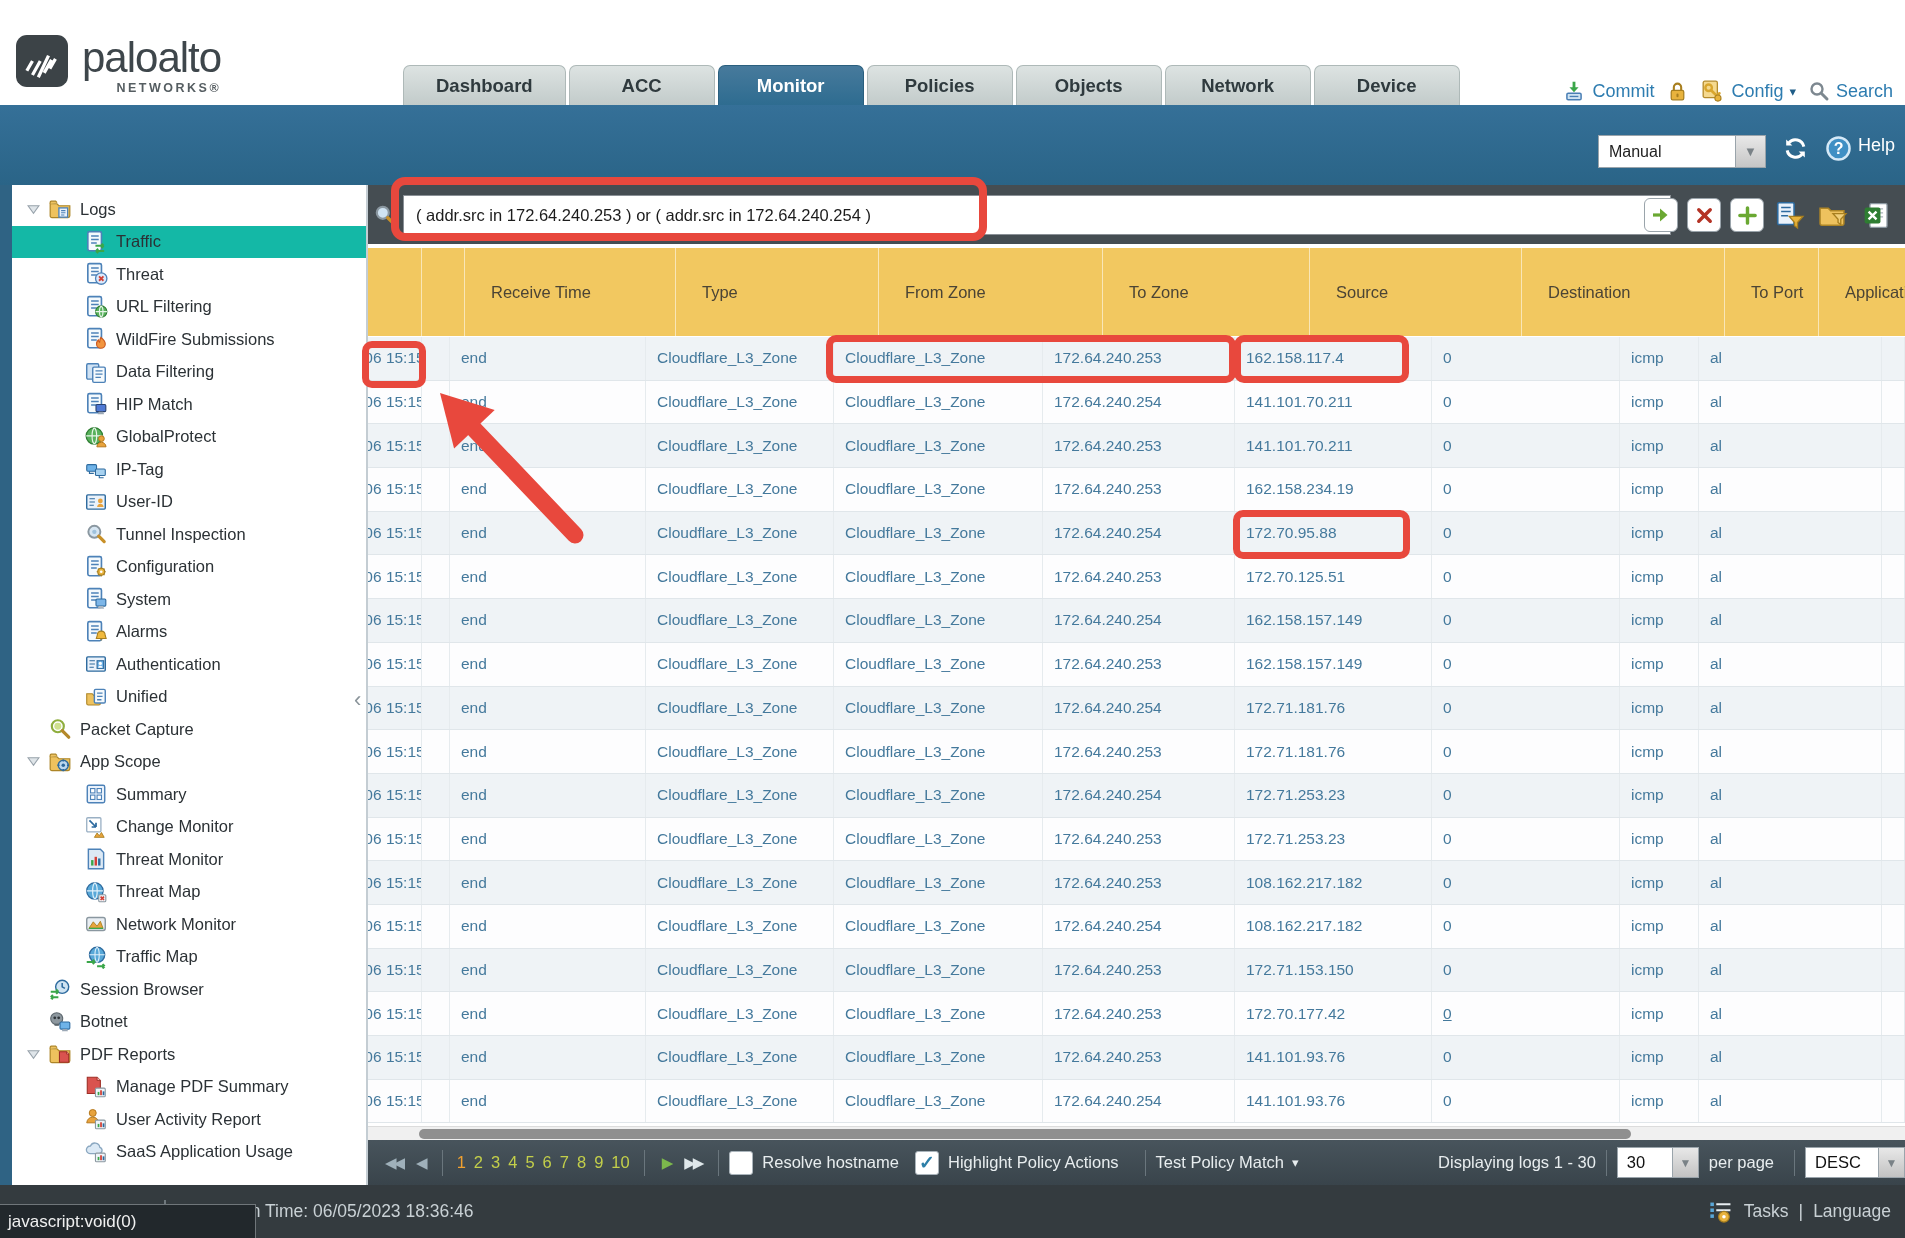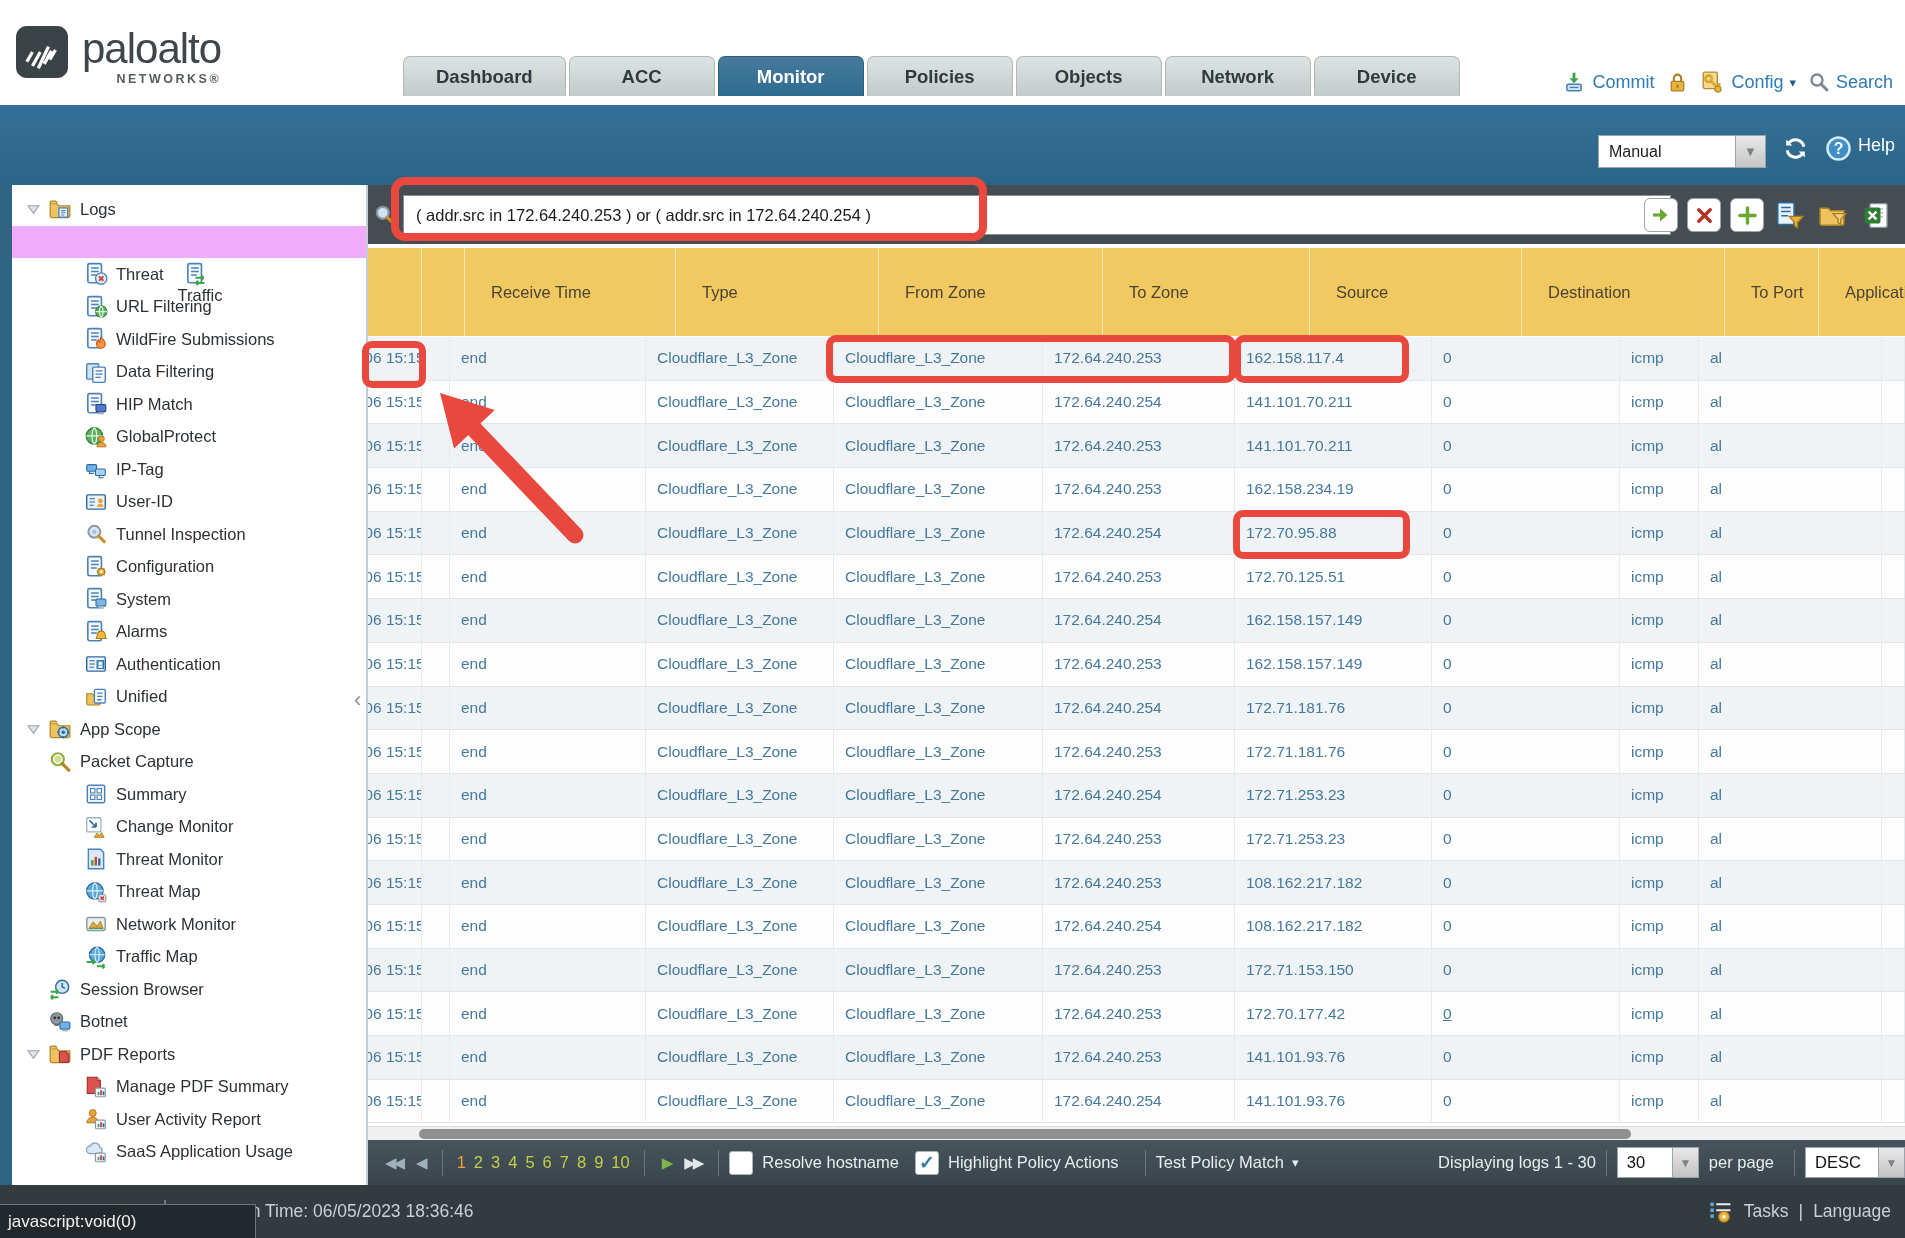--- a/index.html
+++ b/index.html
@@ -1,21 +1,21 @@
 <!DOCTYPE html>
 <html style="--accent-red: #e8483d; --header-band: #2e6c90; --table-header: #f2c860; --link-blue: #2d7cb0; --cell-text: #44799c; --page-current: #f0a030; --page-other: #c3cf4a;"><head>
 <meta charset="utf-8">
 <style>
   * { margin:0; padding:0; box-sizing:border-box; }
   html,body { background:#e9e9e9; }
   .app { position:relative; width:1905px; height:1238px; background:#fff; overflow:hidden;
          font-family:"Liberation Sans", sans-serif; }
 
   
-  .topbar { position:absolute; left:0; top:4px; width:100%; height:92px; background:#fff; }
+  .topbar { position:absolute; left:0; top:13px; width:100%; height:92px; background:#fff; }
   .logo { position:absolute; left:16px; top:22px; display:flex; align-items:flex-start; gap:14px; }
   .logo-text { display:flex; flex-direction:column; }
   .brand { font-size:42px; font-weight:500; color:#3e464b; letter-spacing:-1px; line-height:46px; }
   .brand-sub { text-align:right; font-size:12.5px; font-weight:bold; letter-spacing:2.5px; color:#565e62; }
   .tabs { position:absolute; left:403px; bottom:0; display:flex; gap:3px; }
   .tab { height:40px; min-width:146px; padding:0 32px; display:flex; align-items:center; justify-content:center;
          font-size:18.5px; font-weight:bold; color:#2f3a3e; background:linear-gradient(#dde3e2,#c2cbca);
          border:1px solid #aeb9b8; border-bottom:none; border-radius:7px 7px 0 0; cursor:pointer; }
   .tab.active { background:linear-gradient(#477a9c,#2e6c90); border-color:#2a5f7e; color:#fff; }
   .top-actions { position:absolute; right:12px; top:66px; display:flex; align-items:center; gap:12px;
@@ -34,21 +34,21 @@
                 color:#7a8287; font-size:13px; cursor:pointer; }
   .refresh-ico { margin-left:16px; cursor:pointer; }
   .help-ico { margin-left:16px; cursor:pointer; }
   .help-text { margin-left:6px; color:#fff; font-size:18px; cursor:pointer; }
 
   
   .left-strip { position:absolute; left:0; top:185px; width:12px; height:1000px; background:#2f6384; }
   .sidebar { position:absolute; left:12px; top:185px; width:356px; height:1000px; background:#fff;
              border-right:2px solid #c4cdd3; overflow:hidden; padding-top:8px; }
   .trow { display:flex; align-items:center; height:32.5px; padding-left:14px; cursor:pointer; white-space:nowrap; }
-  .trow.selected { background:#f0abfc;flex-direction:column; }
+  .trow.selected { background:#14b8a6; }
   .twisty { width:22px; display:flex; align-items:center; }
   .ind { width:36px; flex:0 0 36px; }
   .icon { display:inline-flex; align-items:center; justify-content:center; }
   .tlabel { margin-left:8px; font-size:16.5px; color:#2b3135; }
   .collapse-handle { position:absolute; left:354px; top:680px; width:14px; height:40px; color:#8a949a;
                      font-size:22px; display:flex; align-items:center; cursor:pointer; z-index:5; }
 
   
   .main { position:absolute; left:368px; top:185px; width:1537px; height:1000px; background:#fff; }
   .filterbar { position:absolute; left:0; top:0; width:100%; height:60px; background:#454d52;
@@ -429,46 +429,46 @@
           <span class="icon ">
             <svg viewBox="0 0 22 22" width="24" height="24">
               <path d="M2.5 8h5L9 9.5h6V17c0 .8-.6 1.4-1.4 1.4H3.9c-.8 0-1.4-.6-1.4-1.4z" fill="#eec25e" stroke="#ad8526" stroke-width="1"></path>
               <rect x="9.5" y="4" width="10" height="12.5" rx="1.2" fill="#f5fafd" stroke="#4d82b8" stroke-width="1.3"></rect>
               <path d="M12 7.5h5M12 10.5h5M12 13.5h4" stroke="#4d82b8" stroke-width="1.2"></path>
             </svg>
           </span>
           <span class="tlabel">Unified</span>
         </div>
         <div class="trow">
+          <span class="twisty"></span>
+          <span class="icon ">
+            <svg viewBox="0 0 22 22" width="24" height="24">
+              <circle cx="9" cy="8.5" r="5.5" fill="none" stroke="#8fae3e" stroke-width="2"></circle>
+              <circle cx="9" cy="8.5" r="3.2" fill="#cfe08e"></circle>
+              <path d="M13 12.5l6 6" stroke="#b4882a" stroke-width="3" stroke-linecap="round"></path>
+            </svg>
+          </span>
+          <span class="tlabel">Packet Capture</span>
+        </div>
+        <div class="trow">
           <span class="twisty">
             <svg viewBox="0 0 18 18" width="15" height="15">
               <path d="M2.5 4.5h13L9 13.5z" fill="#dfe5e9" stroke="#98a2ab" stroke-width="1.3"></path>
             </svg>
           </span>
           <span class="icon ">
             <svg viewBox="0 0 22 22" width="24" height="24">
               <path d="M2 6.2h6.2L10 8h10v9.3c0 .9-.7 1.6-1.6 1.6H3.6c-.9 0-1.6-.7-1.6-1.6z" fill="#eec25e" stroke="#ad8526" stroke-width="1.1"></path>
               <path d="M2 6.2V4.8c0-.6.5-1 1-1h4l1.3 1.4" fill="#eec25e" stroke="#ad8526" stroke-width="1.1"></path>
               <circle cx="14" cy="14" r="4.6" fill="#bcd7ee" stroke="#2d6a9e" stroke-width="1.3"></circle>
               <circle cx="14" cy="14" r="1.6" fill="#2d6a9e"></circle>
               <path d="M14 8.6v2M14 17.4v2M8.6 14h2M17.4 14h2" stroke="#2d6a9e" stroke-width="1.3"></path>
             </svg>
           </span>
           <span class="tlabel">App Scope</span>
-        </div>
-        <div class="trow">
-          <span class="twisty"></span>
-          <span class="icon ">
-            <svg viewBox="0 0 22 22" width="24" height="24">
-              <circle cx="9" cy="8.5" r="5.5" fill="none" stroke="#8fae3e" stroke-width="2"></circle>
-              <circle cx="9" cy="8.5" r="3.2" fill="#cfe08e"></circle>
-              <path d="M13 12.5l6 6" stroke="#b4882a" stroke-width="3" stroke-linecap="round"></path>
-            </svg>
-          </span>
-          <span class="tlabel">Packet Capture</span>
         </div>
         <div class="trow">
           <span class="twisty"></span>
           <span class="ind"></span>
           <span class="icon ">
             <svg viewBox="0 0 22 22" width="24" height="24">
               <rect x="3" y="3" width="16" height="16" rx="1.5" fill="#eaf2fb" stroke="#4d82b8" stroke-width="1.3"></rect>
               <rect x="6" y="6" width="4" height="4" fill="#fff" stroke="#4d82b8"></rect>
               <rect x="12" y="6" width="4" height="4" fill="#fff" stroke="#4d82b8"></rect>
               <rect x="6" y="12" width="4" height="4" fill="#fff" stroke="#4d82b8"></rect>

